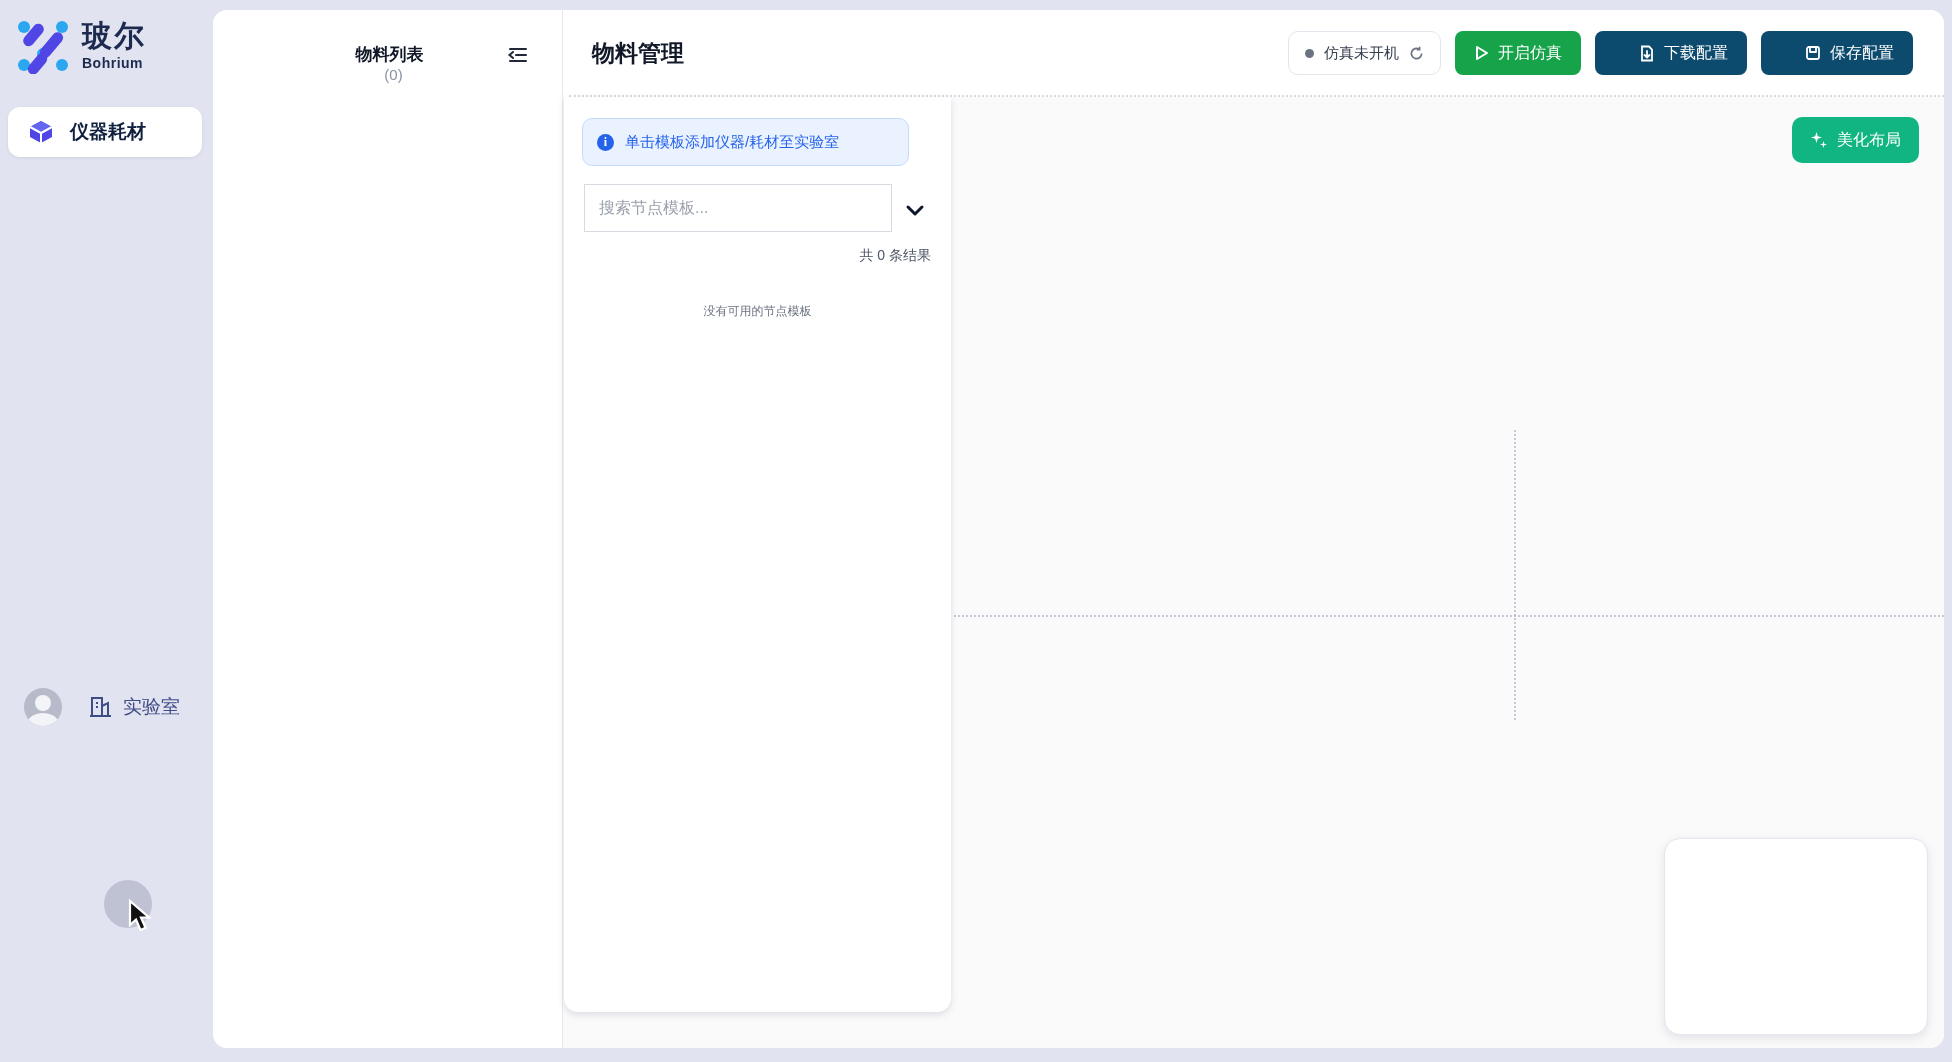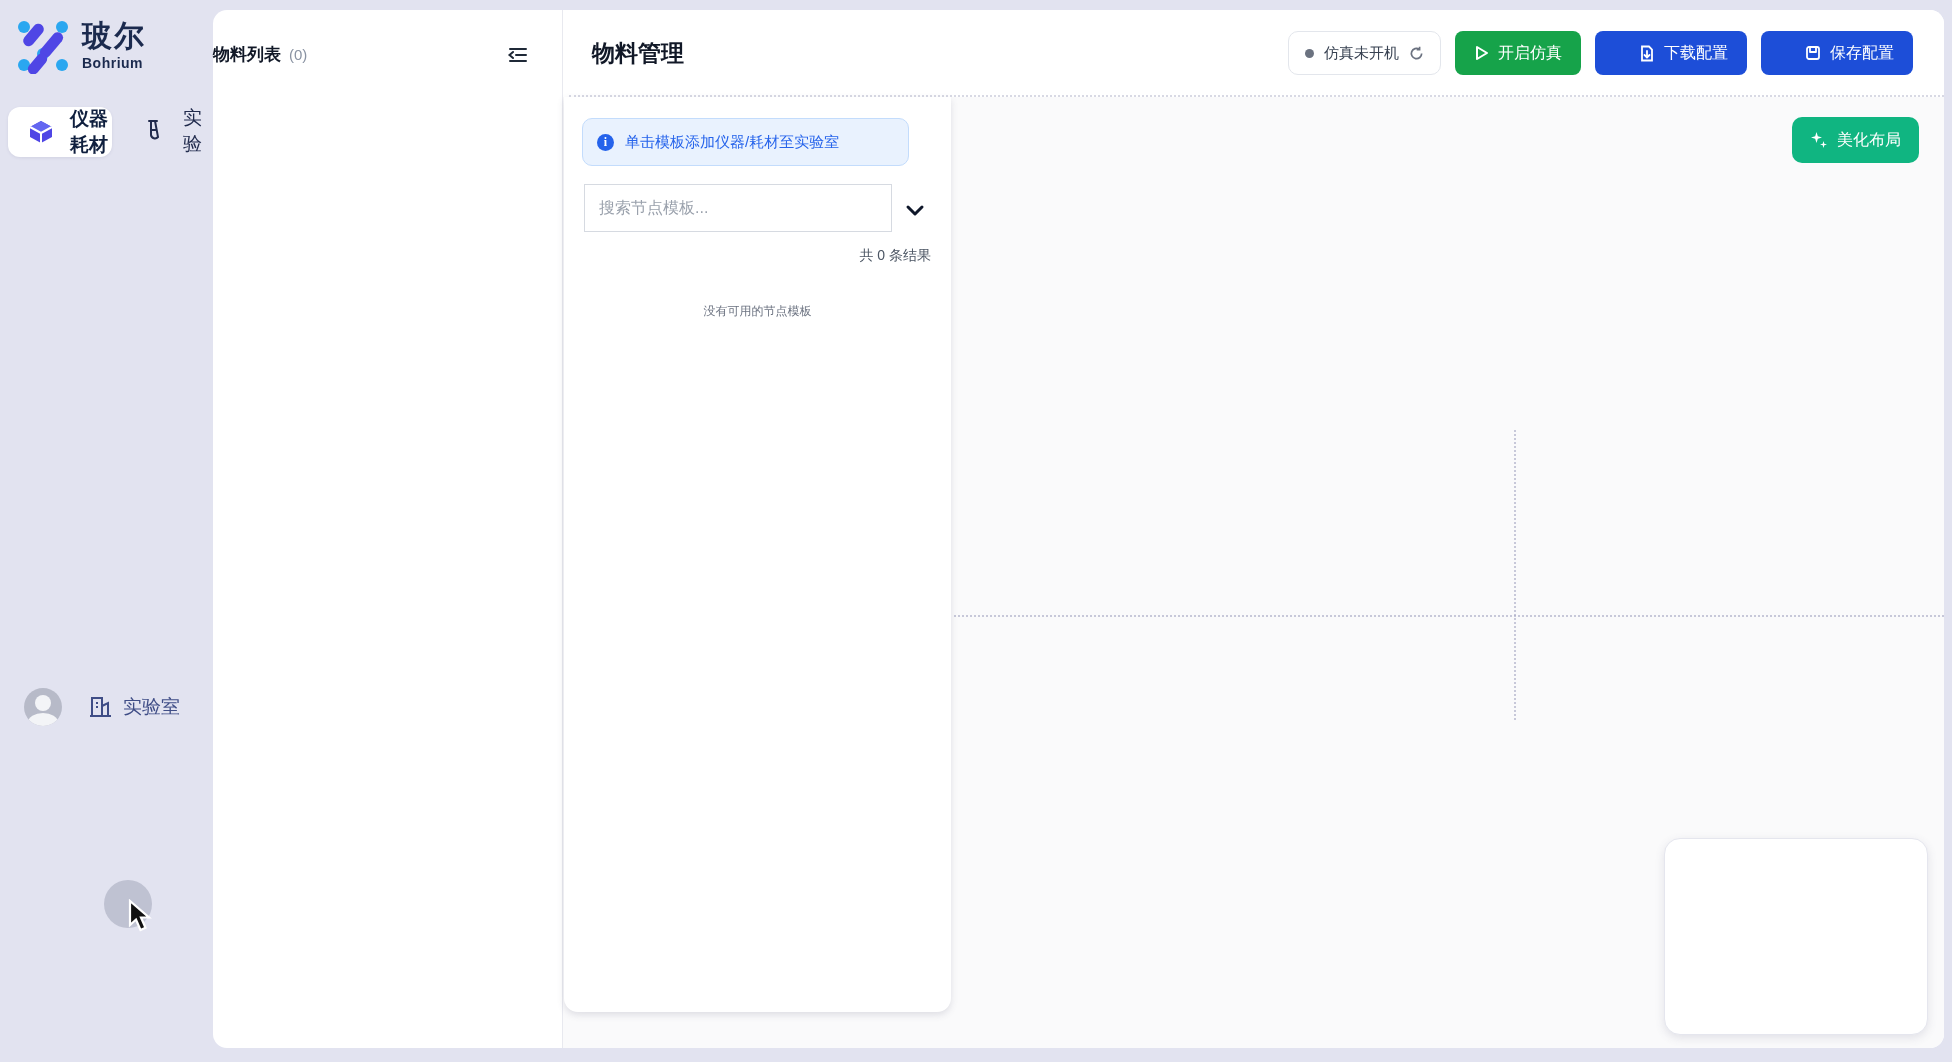--- a/index.html
+++ b/index.html
@@ -8,54 +8,54 @@
     background:#e2e3f0;
     font-family:"Liberation Sans",sans-serif;
     color:#101828;
   }
   
   .sidebar{position:absolute;left:0;top:0;width:213px;height:756px;}
   .logo-row{position:absolute;left:16px;top:18px;display:flex;align-items:center;gap:12px;}
   .logo-mark{width:54px;height:56px;flex:0 0 auto;}
   .logo-text-zh{font-size:30px;font-weight:bold;color:#1b2a4e;letter-spacing:2px;line-height:1;}
   .logo-text-en{font-size:14px;font-weight:bold;color:#1b2a4e;margin-top:4px;letter-spacing:.5px;}
-  .menu{position:absolute;left:8px;top:107px;width:194px;display:flex;flex-direction:row;gap:9px;justify-content:space-between;}
+  .menu{position:absolute;left:8px;top:107px;width:194px;display:flex;flex-direction:column;gap:9px;justify-content:space-between;}
   .menu-item{height:47px;display:flex;align-items:center;gap:16px;padding-left:20px;border-radius:12px;
     font-size:19px;color:#212b4d;cursor:pointer;}
   .menu-item.active{background:#ffffff;height:50px;font-weight:bold;color:#0f1f3e;box-shadow:0 1px 3px rgba(90,90,130,.12);}
   .menu-item .mi{width:26px;height:26px;flex:0 0 aupx;display:flex;align-items:center;justify-content:center;}
   .sidebar-footer{position:absolute;left:0px;bottom:28px;width:213px;height:42px;}
   .avatar{position:absolute;left:24px;top:2px;width:38px;height:38px;border-radius:50%;background:#b7bac8;overflow:hidden;}
   .avatar .head{position:absolute;left:11px;top:7px;width:16px;height:16px;border-radius:50%;background:#f3f4f7;}
   .avatar .bodyp{position:absolute;left:4px;top:25px;width:30px;height:18px;border-radius:50%;background:#f3f4f7;}
   .lab-row{position:absolute;left:88px;top:8px;display:flex;align-items:center;gap:10px;color:#3f4d86;font-size:19px;}
   
   .ripple{position:absolute;left:104px;top:880px;width:48px;height:48px;border-radius:50%;background:rgba(148,152,172,.45);}
   .cursor{position:absolute;left:126px;top:899px;width:28px;height:36px;}
   
   .app{position:absolute;left:213px;top:10px;width:1731px;height:1038px;background:#ffffff;border-radius:14px;}
   
   .list-panel{position:absolute;left:0;top:0;width:349px;height:1038px;}
-  .list-title-row{position:absolute;left:0;top:33px;right:14px;display:flex;align-items:center;}
+  .list-title-row{position:absolute;left:18px;top:33px;right:14px;display:flex;align-items:center;flex-direction:column;}
   .list-title{font-size:17px;font-weight:bold;color:#111827;}
   .list-count{font-size:15px;color:#8a93a3;margin-left:8px;}
   .collapse-btn{position:absolute;right:18px;top:0px;width:24px;height:24px;cursor:pointer;}
   .v-sep{position:absolute;left:349px;top:0;width:1px;height:1038px;background:#e8e9ef;}
   
   .main-header{position:absolute;left:350px;top:0;width:1381px;height:87px;background:#fff;border-top-right-radius:14px;}
   .main-header::after{content:"";position:absolute;left:6px;right:0;bottom:0;border-bottom:2px dotted #d8d9e4;}
   .page-title{position:absolute;left:29px;top:28px;font-size:23px;font-weight:bold;color:#111827;}
   .header-controls{position:absolute;right:31px;top:21px;height:44px;display:flex;gap:14px;align-items:center;}
   .status-pill{height:42px;display:flex;align-items:center;gap:10px;padding:0 16px;background:#fff;
     border:1px solid #e3e6ec;border-radius:10px;font-size:15px;color:#374151;cursor:default;}
   .status-dot{width:9px;height:9px;border-radius:50%;background:#6b7280;}
   .btn{height:44px;display:flex;align-items:center;gap:9px;padding:0 19px;border:none;border-radius:8px;
     color:#fff;font-size:16px;font-family:inherit;cursor:pointer;}
   .btn-green{background:#16a34a;}
-  .btn-blue{background:#1d4ed8;padding-left:44px;}
+  .btn-blue{background:#0c4a6e;padding-left:44px;}
   
   .canvas{position:absolute;left:350px;top:87px;width:1381px;height:951px;background:#fafafb;border-bottom-right-radius:14px;}
   .guide-h{position:absolute;left:391px;right:0;top:518px;border-top:2px dotted rgba(165,167,195,.6);}
   .guide-v{position:absolute;left:951px;top:333px;height:290px;border-left:2px dotted rgba(165,167,195,.6);}
   .beautify-btn{position:absolute;left:1229px;top:20px;height:46px;display:flex;align-items:center;gap:9px;
     padding:0 18px;background:#10b581;border:none;border-radius:10px;color:#fff;font-size:16px;font-family:inherit;cursor:pointer;}
   .minimap{position:absolute;left:1101px;top:741px;width:262px;height:195px;background:#fff;
     border:1px solid #e5e6ee;border-radius:16px;box-shadow:0 3px 10px rgba(80,80,110,.14);}
   
   .tpl-card{position:absolute;left:1px;top:0;width:387px;height:915px;background:#fff;
@@ -98,29 +98,20 @@
     <div class="menu-item active">
       <span class="mi">
         <svg width="26" height="26" viewBox="0 0 26 26">
           <path d="M13 2 L24 8 L24 18 L13 24 L2 18 L2 8 Z" fill="#4f46e5"></path>
           <path d="M13 2 L24 8 L13 14 L2 8 Z" fill="#6366f1"></path>
           <path d="M13 14 L13 24 M13 14 L24 8 M13 14 L2 8" stroke="#ffffff" stroke-width="2" fill="none"></path>
         </svg>
       </span>
       <span>仪器耗材</span>
     </div>
-    <div class="menu-item">
-      <span class="mi">
-        <svg width="26" height="26" viewBox="0 0 26 26" fill="none" stroke="#212b4d" stroke-width="2" stroke-linecap="round">
-          <path d="M8 3 L16 3 M10 3 L10 17 A4 4 0 0 0 17 19 L14 3"></path>
-          <path d="M10 12 L14.5 12"></path>
-        </svg>
-      </span>
-      <span>实验</span>
-    </div>
   </div>
 
   <div class="sidebar-footer">
     <div class="avatar">
       <div class="head"></div>
         <div class="bodyp"></div>
     </div>
     <div class="lab-row">
       <svg width="25" height="26" viewBox="0 0 25 26" fill="none" stroke="#3f4d86" stroke-width="2">
         <path d="M4 22 L4 4 L14 4 L14 22 M14 12 L20 9 L20 22 M2 22 L23 22"></path>

